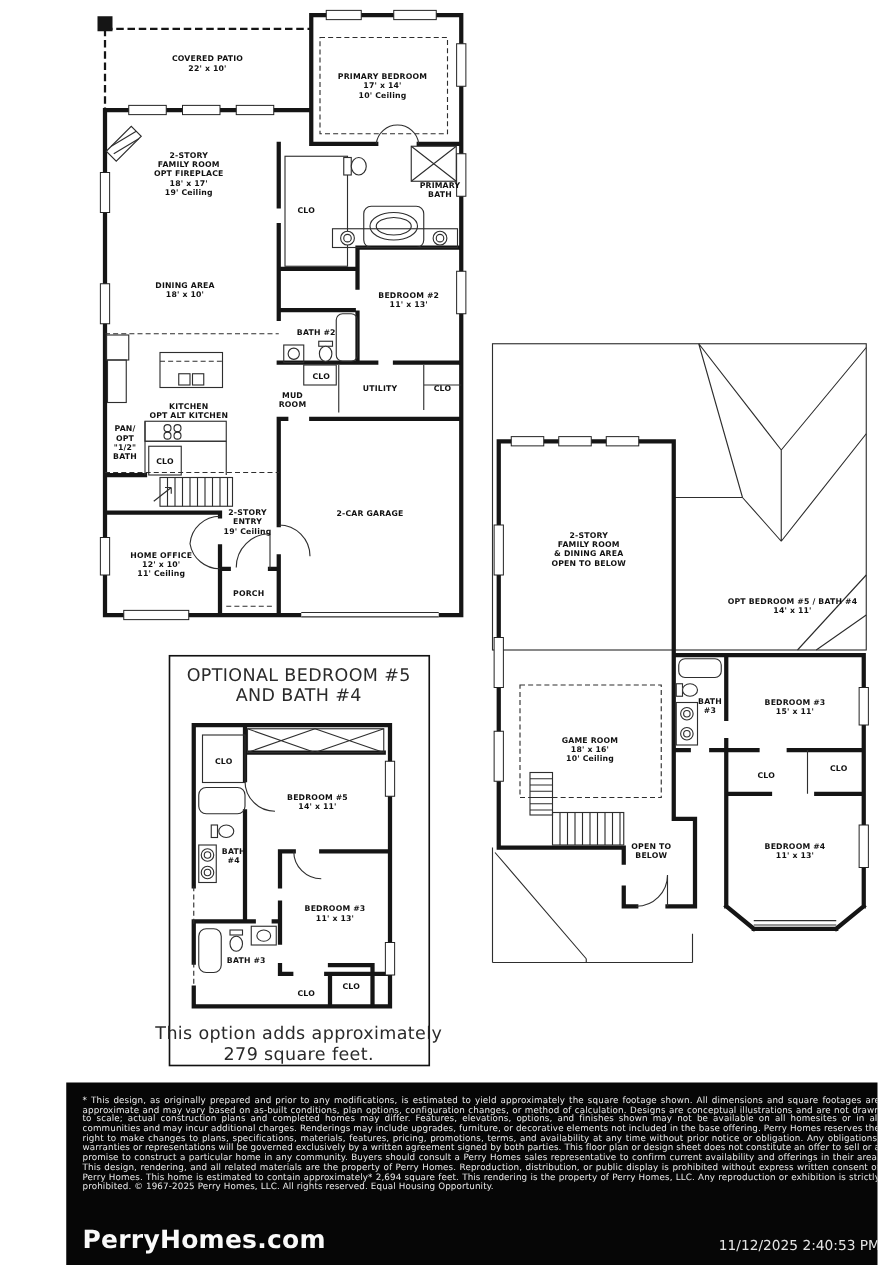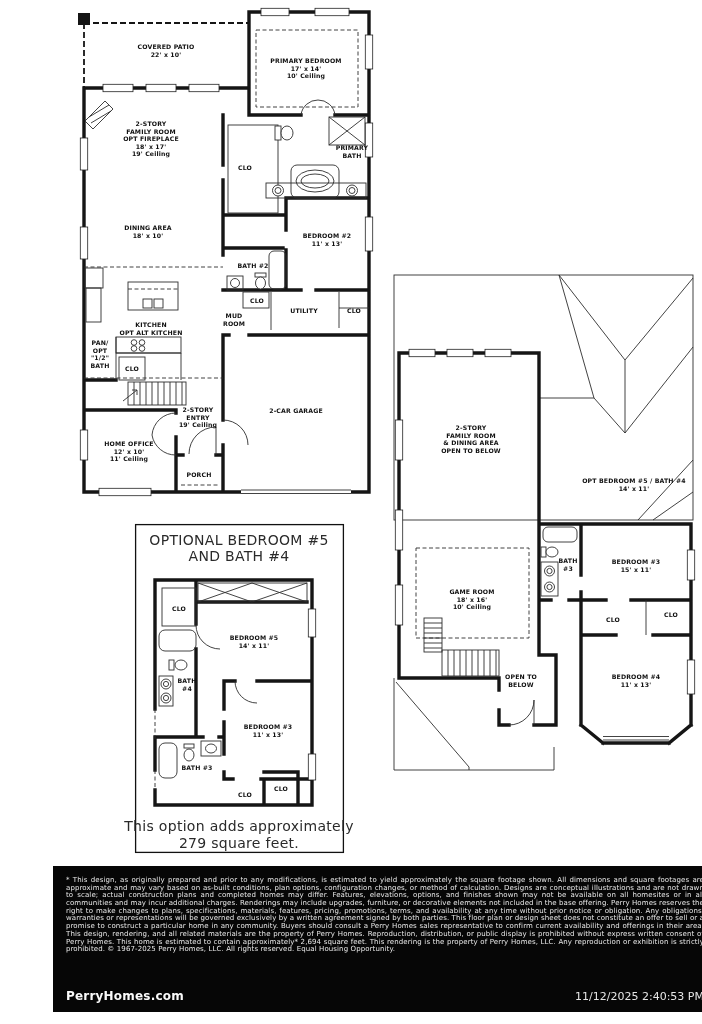--- a/index.html
+++ b/index.html
@@ -19,21 +19,21 @@
   .big{font-family:"DejaVu Sans",sans-serif;font-size:14px;fill:#2a2a2a;text-anchor:middle;
        letter-spacing:0.3px;}
   .panel-border{fill:none;stroke:#111;stroke-width:1.3;}
   
   #legal{position:absolute;left:17px;top:866px;width:664px;height:146px;background:#060606;
          color:#f2f2f2;box-sizing:border-box;padding:11px 13px 0 13px;}
   #legal .disc{font-size:7px;line-height:1.1;text-align:justify;letter-spacing:0.1px;
                color:#e9e9e9;margin:0;}
   #legal .brandrow{position:absolute;left:13px;right:13px;bottom:9px;display:flex;
                    justify-content:space-between;align-items:flex-end;}
-  #legal .brand{font-size:12px;font-weight:bold;letter-spacing:0.2px;color:#fafafa;}
+  #legal .brand{font-size:20px;font-weight:bold;letter-spacing:0.2px;color:#fafafa;}
   #legal .stamp{font-size:11px;color:#e5e5e5;text-align:center;}
 </style>
 </head>
 <body>
 
 <div id="sheet">
 
   <svg style="left:35px;top:5px;" width="305" height="500" viewBox="0 0 305 500">
 
     <g>

